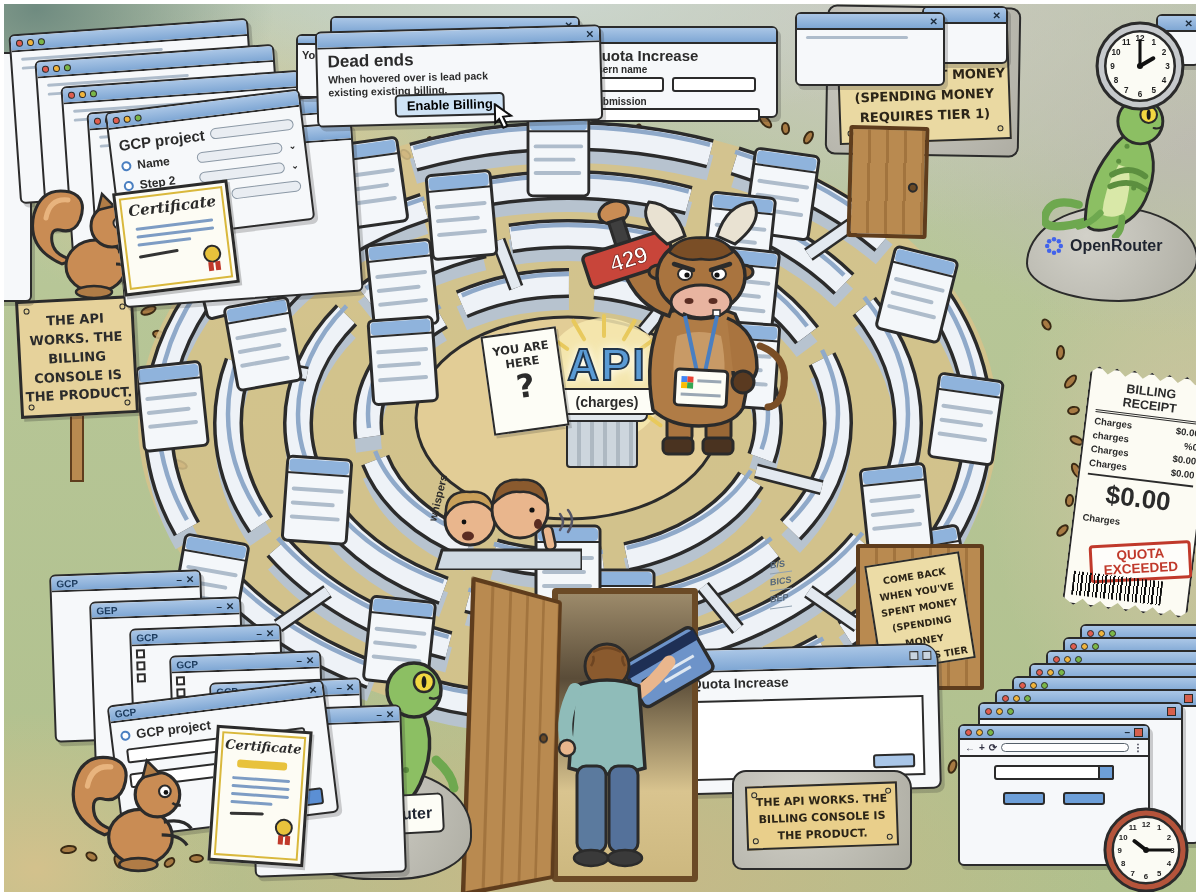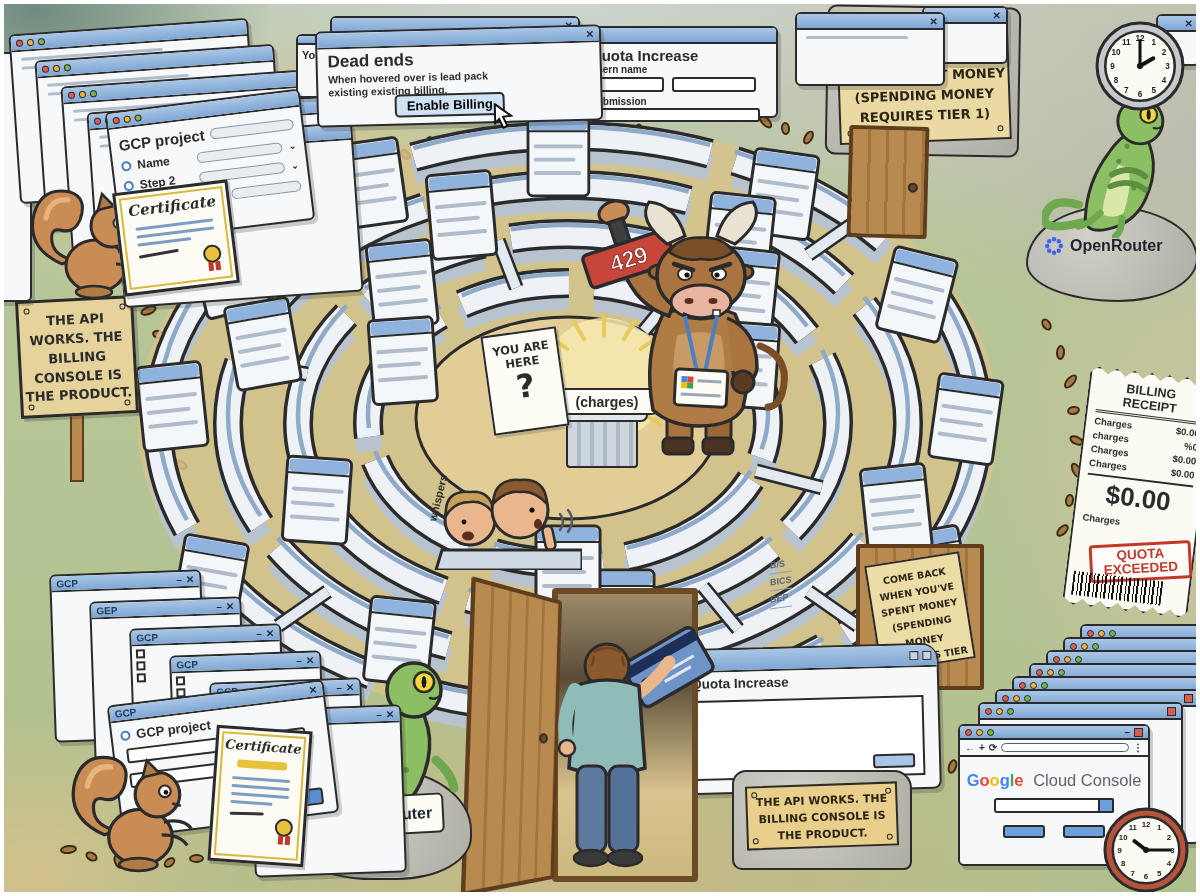--- a/index.html
+++ b/index.html
@@ -188,20 +188,21 @@
         <line x1="512.7695526217004" y1="230.8873016277919" x2="532.5685424949238" y2="216.74516600406093" stroke="#e8c95c" stroke-width="4" stroke-linecap="round"></line>
         <line x1="524.0417356905868" y1="245.161928975936" x2="549.9103626009029" y2="237.5082603286342" stroke="#e8c95c" stroke-width="4" stroke-linecap="round"></line>
       </g>
   </svg>
 
   <div class="yah">
     <span class="l">YOU ARE</span>
     <span class="l">HERE</span>
     <span class="q">?</span>
   </div>
+  <div class="api-big">API</div>
   <div class="endpoint">(charges)</div>
   <div class="pedestal"></div>
 
   <svg class="w" style="left:575px;top:196px;z-index:18" width="222" height="262" viewBox="0 0 222 262">
     <path d="M185 150 q32 12 22 48 q-4 12 -14 13" fill="none" stroke="#7a4e26" stroke-width="7" stroke-linecap="round"></path>
     <g>
       <rect x="92" y="212" width="25" height="36" rx="8" fill="#a9743f" stroke="#2b2b2b" stroke-width="3"></rect>
       <rect x="131" y="212" width="25" height="36" rx="8" fill="#9a6836" stroke="#2b2b2b" stroke-width="3"></rect>
       <rect x="88" y="242" width="30" height="16" rx="5" fill="#4a3320" stroke="#2b2b2b" stroke-width="3"></rect>
       <rect x="128" y="242" width="30" height="16" rx="5" fill="#4a3320" stroke="#2b2b2b" stroke-width="3"></rect>
@@ -592,24 +593,20 @@
           <i class="xsq"></i>
         </span>
     </div>
     <div class="gwin-nav">
       <b>←</b>
         <b>+</b>
       <b>⟳</b>
       <span class="addr"></span>
       <b>⋮</b>
     </div>
-    <div style="text-align:center;padding-top:14px;font-size:16.5px">
-      <span class="gletter" style="color:#4285F4">G</span><span class="gletter" style="color:#EA4335">o</span><span class="gletter" style="color:#FBBC05">o</span><span class="gletter" style="color:#4285F4">g</span><span class="gletter" style="color:#34A853">l</span><span class="gletter" style="color:#EA4335">e</span>
-      <span style="color:#5f6368;margin-left:5px">Cloud Console</span>
-    </div>
     <div class="gsearch">
         <b></b>
       </div>
     <div style="display:flex;justify-content:center;gap:18px;margin-top:12px">
       <span class="bluebtn" style="width:42px;height:13px"></span>
       <span class="bluebtn" style="width:42px;height:13px"></span>
     </div>
   </div>
 
   <div id="bl-stack"></div>

